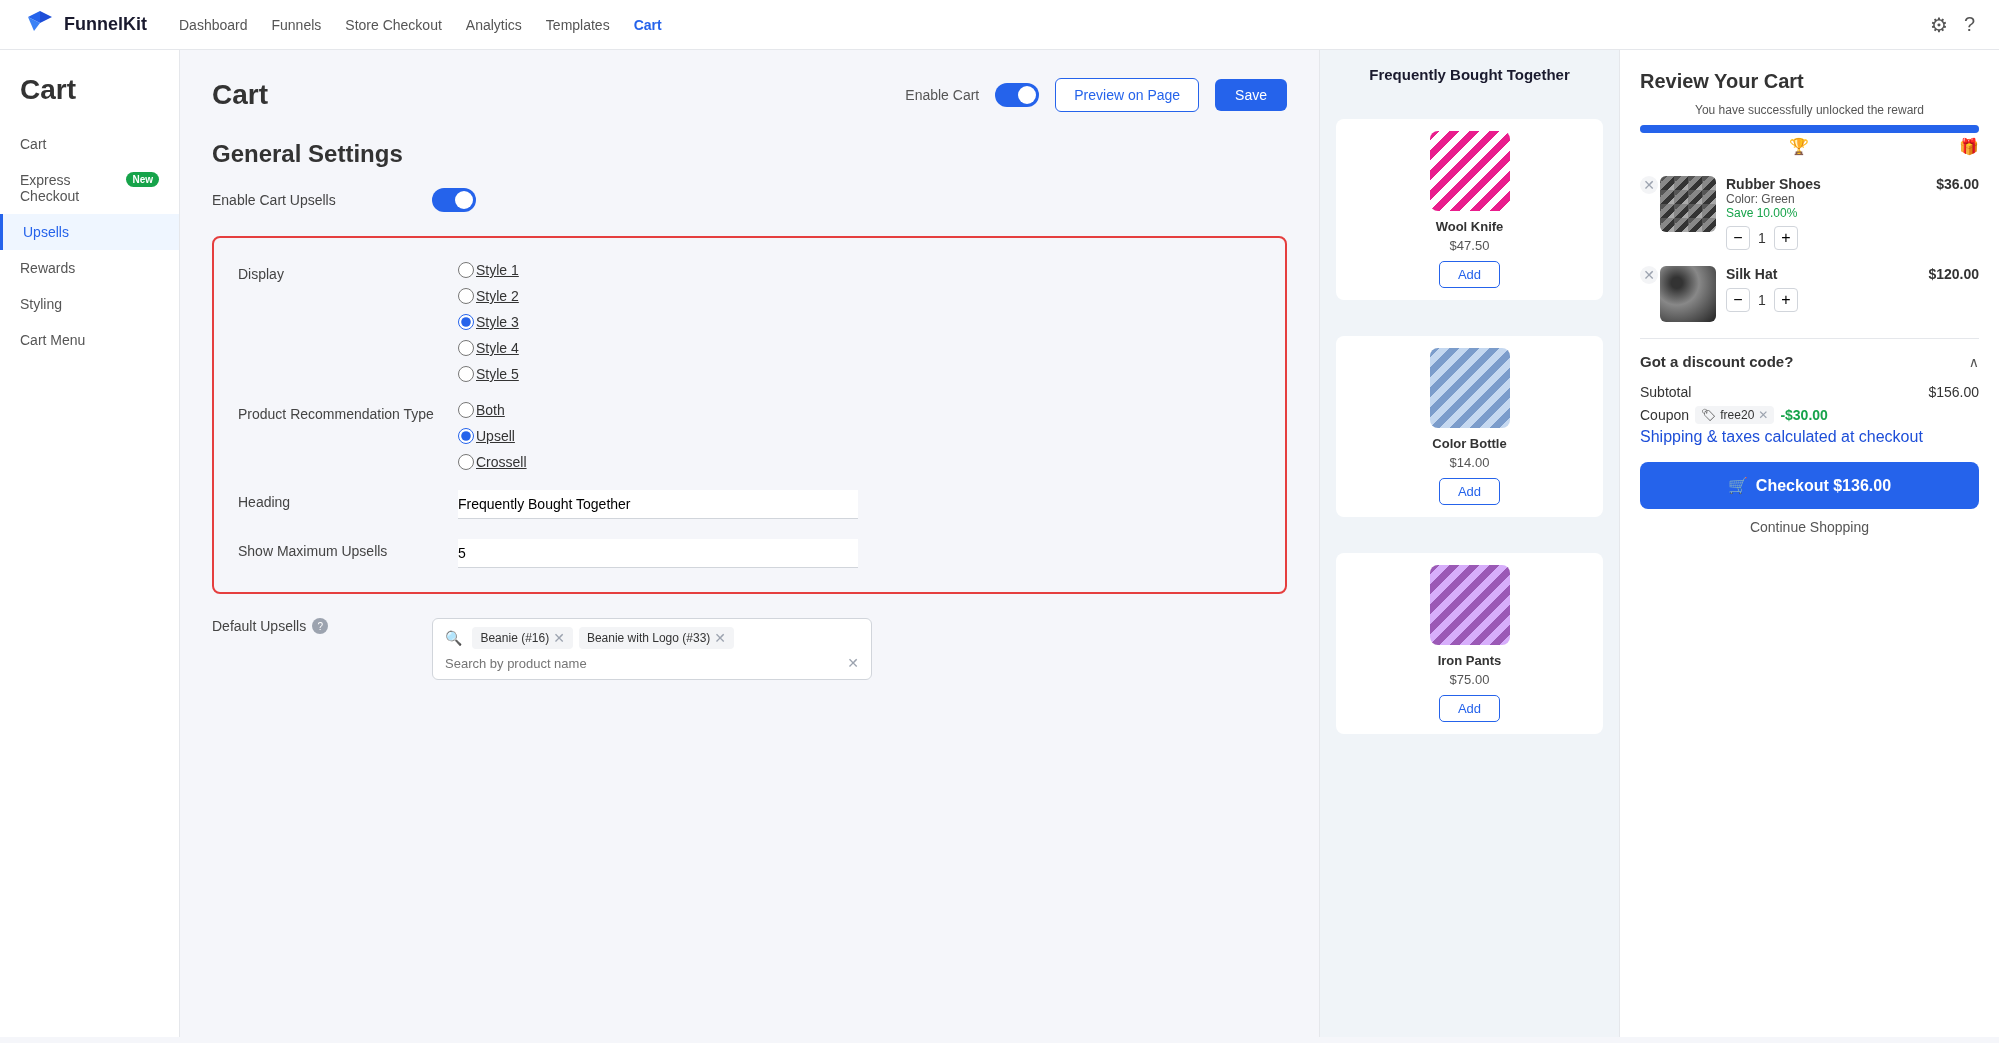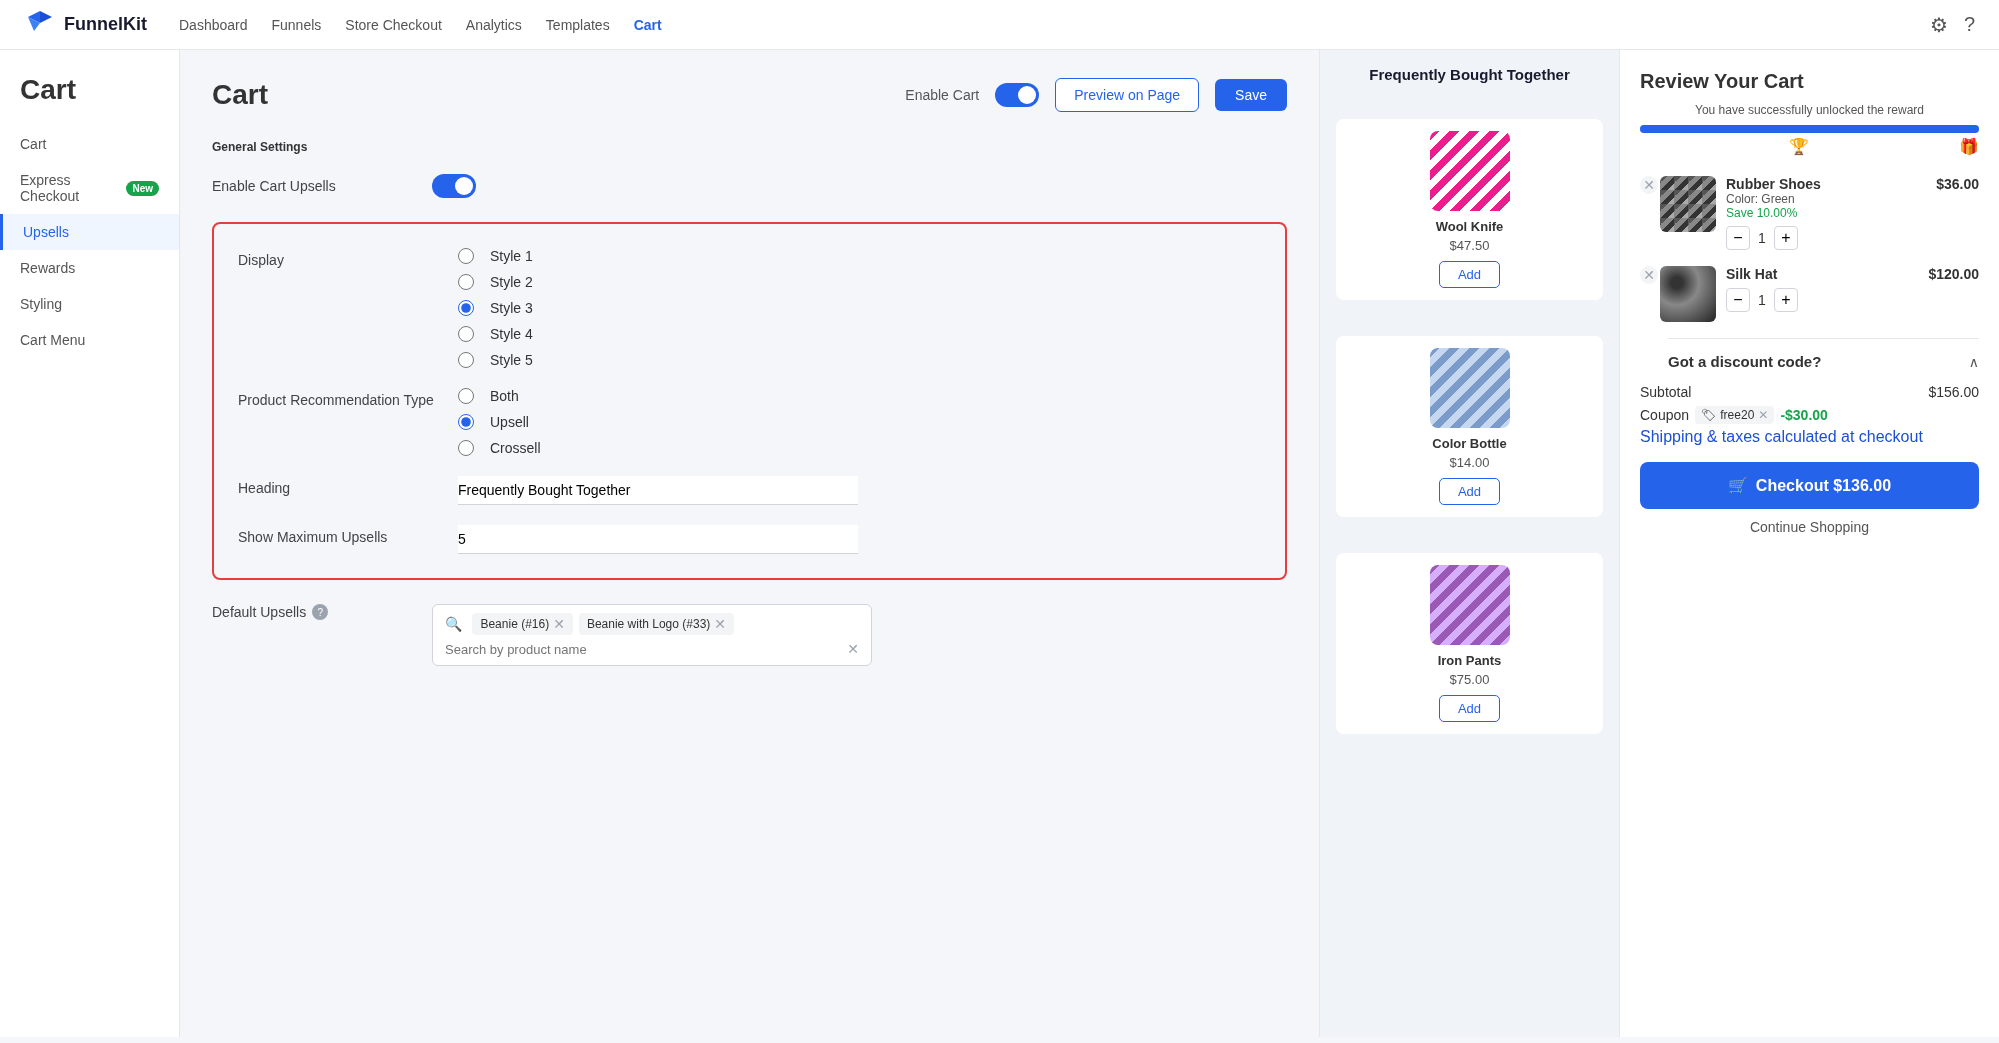--- a/index.html
+++ b/index.html
@@ -17,47 +17,47 @@
 
     
     .main-layout { display: flex; height: calc(100vh - 56px); }
 
     
     .left-panel { background: #fff; width: 180px; border-right: 1px solid #e5e7eb; padding: 24px 0; flex-shrink: 0; }
     .page-title { font-size: 28px; font-weight: 700; padding: 0 20px 20px; }
     .sidebar-nav { display: flex; flex-direction: column; }
     .sidebar-item { padding: 10px 20px; cursor: pointer; color: #555; font-size: 14px; text-decoration: none; display: block; }
     .sidebar-item.active { color: #2563eb; background: #eff6ff; border-left: 3px solid #2563eb; font-weight: 500; }
-    .sidebar-item.express { display: flex; align-items: center; gap: 8px; }
+    .sidebar-item.express { display: flex; align-items: flex-start; gap: 8px; }
     .new-badge { background: #16a34a; color: #fff; font-size: 10px; padding: 2px 6px; border-radius: 9999px; font-weight: 600; }
 
     
     .content-area { flex: 1; overflow-y: auto; padding: 28px 32px; }
     .content-header { display: flex; align-items: center; justify-content: space-between; margin-bottom: 28px; }
     .content-header-title { font-size: 28px; font-weight: 700; }
     .content-header-actions { display: flex; align-items: center; gap: 16px; }
     .enable-cart-label { font-size: 14px; color: #555; }
     .toggle-switch { position: relative; display: inline-block; width: 44px; height: 24px; }
     .toggle-switch input { opacity: 0; width: 0; height: 0; }
     .toggle-slider { position: absolute; cursor: pointer; top: 0; left: 0; right: 0; bottom: 0; background: #2563eb; border-radius: 24px; transition: 0.3s; }
     .toggle-slider:before { position: absolute; content: ""; height: 18px; width: 18px; left: 3px; bottom: 3px; background: white; border-radius: 50%; transition: 0.3s; transform: translateX(20px); }
     .btn-preview { background: #fff; border: 1.5px solid #2563eb; color: #2563eb; padding: 8px 18px; border-radius: 6px; font-size: 14px; cursor: pointer; font-weight: 500; }
     .btn-save { background: #2563eb; color: #fff; border: none; padding: 8px 20px; border-radius: 6px; font-size: 14px; cursor: pointer; font-weight: 500; }
 
     
-    .section-title { font-size: 12px; font-weight: 600; margin-bottom: 20px; }
+    .section-title { font-size: 24px; font-weight: 600; margin-bottom: 20px; }
     .settings-row { display: flex; align-items: center; margin-bottom: 24px; }
     .settings-label { width: 220px; font-size: 14px; color: #444; flex-shrink: 0; }
 
     
     .upsells-box { border: 2px solid #e53e3e; border-radius: 8px; padding: 24px; margin-bottom: 24px; }
     .upsells-inner-row { display: flex; margin-bottom: 20px; }
     .upsells-inner-label { width: 220px; font-size: 14px; color: #444; flex-shrink: 0; padding-top: 4px; }
     .radio-group { display: flex; flex-direction: column; gap: 10px; }
-    .radio-item { display: flex; align-items: center; gap: 16px; cursor: pointer; font-size: 14px; }
+    .radio-item { display: flex; align-items: center; gap: 2px; cursor: pointer; font-size: 14px; text-decoration: underline; }
     .radio-input { width: 16px; height: 16px; accent-color: #2563eb; cursor: pointer; }
     .heading-input { border: none; border-bottom: 1px solid #d1d5db; outline: none; font-size: 14px; padding: 6px 0; width: 400px; }
     .max-input { border: none; border-bottom: 1px solid #d1d5db; outline: none; font-size: 14px; padding: 6px 0; width: 400px; }
 
     
     .default-upsells-row { display: flex; align-items: flex-start; }
     .default-upsells-label { width: 220px; font-size: 14px; color: #444; flex-shrink: 0; display: flex; align-items: center; gap: 6px; }
     .help-icon { width: 16px; height: 16px; border-radius: 50%; background: #9ca3af; color: #fff; display: inline-flex; align-items: center; justify-content: center; font-size: 10px; cursor: pointer; }
     .tags-input { border: 1px solid #d1d5db; border-radius: 6px; padding: 8px 12px; display: flex; flex-wrap: wrap; gap: 6px; align-items: center; min-height: 44px; width: 440px; background: #fff; }
     .tag { background: #f3f4f6; border-radius: 4px; padding: 3px 8px; font-size: 12px; display: flex; align-items: center; gap: 4px; }
@@ -91,21 +91,21 @@
     .cart-item-img { width: 56px; height: 56px; border-radius: 6px; flex-shrink: 0; margin-left: 20px; }
     .cart-item-info { flex: 1; }
     .cart-item-name { font-size: 14px; font-weight: 600; }
     .cart-item-color { font-size: 12px; color: #555; }
     .cart-item-save { font-size: 12px; color: #16a34a; font-weight: 500; }
     .cart-item-price { font-size: 14px; font-weight: 600; margin-left: auto; }
     .qty-control { display: flex; align-items: center; gap: 8px; margin-top: 6px; }
     .qty-btn { border: 1px solid #d1d5db; background: #fff; width: 24px; height: 24px; border-radius: 4px; cursor: pointer; font-size: 16px; display: flex; align-items: center; justify-content: center; }
     .qty-val { font-size: 14px; font-weight: 500; }
 
-    .discount-section { border-top: 1px solid #e5e7eb; padding-top: 14px; margin-bottom: 14px; margin-left: 28px; }
+    .discount-section { border-top: 1px solid #e5e7eb; padding-top: 14px; margin-bottom: 14px; }
     .discount-header { display: flex; align-items: center; justify-content: space-between; cursor: pointer; }
     .discount-label { font-size: 15px; font-weight: 600; }
     .discount-chevron { font-size: 14px; color: #555; }
 
     .summary-row { display: flex; justify-content: space-between; margin-bottom: 6px; font-size: 14px; }
     .coupon-row { display: flex; align-items: center; gap: 6px; font-size: 14px; margin-bottom: 4px; }
     .coupon-badge { background: #f3f4f6; border-radius: 4px; padding: 2px 6px; font-size: 12px; display: flex; align-items: center; gap: 4px; }
     .coupon-remove { cursor: pointer; color: #9ca3af; }
     .coupon-savings { color: #16a34a; font-weight: 600; }
     .shipping-note { font-size: 16px; color: #1d4ed8; margin-bottom: 16px; }

